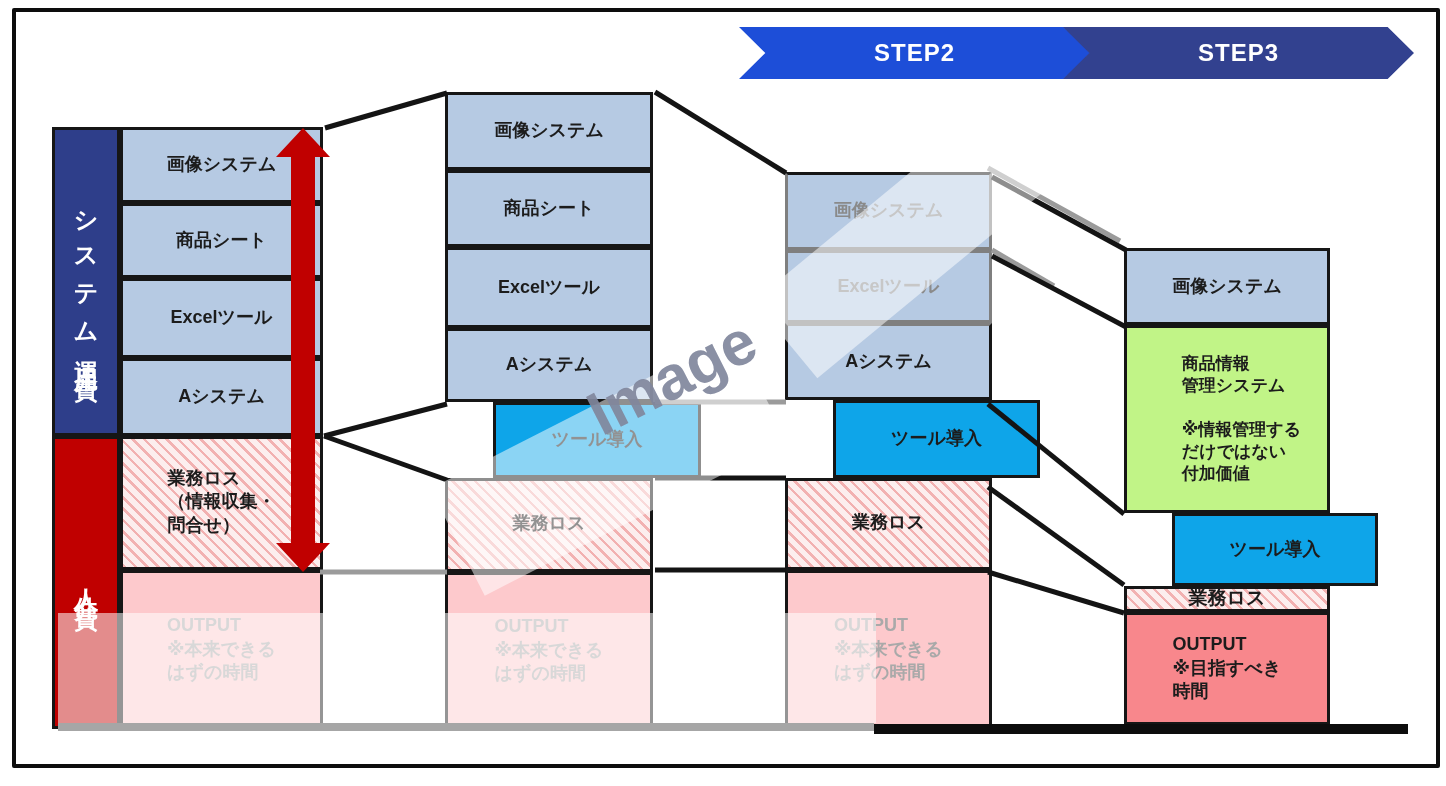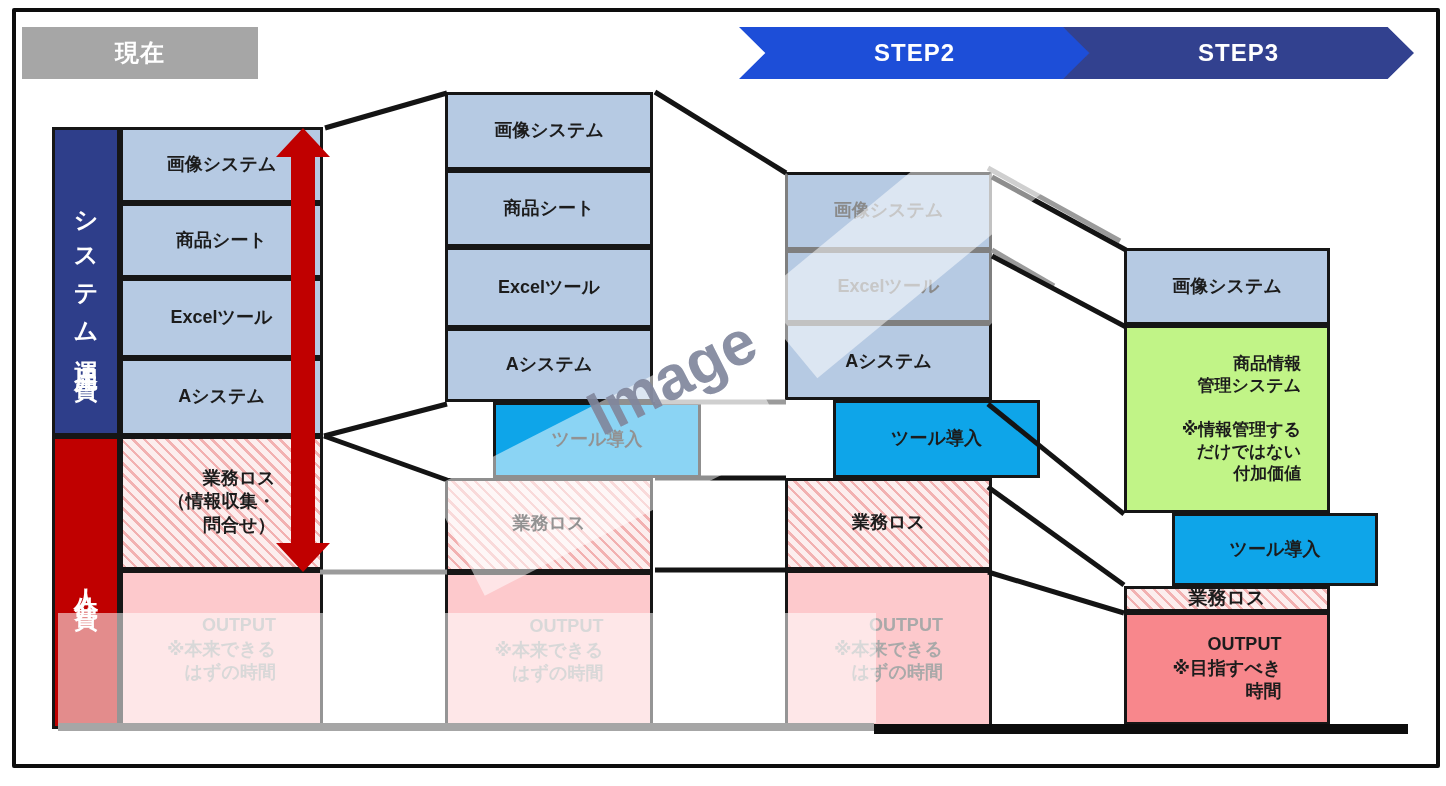--- a/index.html
+++ b/index.html
@@ -12,21 +12,21 @@
        color:#ffffff;font-size:24px;font-weight:bold;letter-spacing:1px;z-index:2;}
   .hdr-current{left:22px;width:236px;background:#a6a6a6;}
   .hdr-step1{left:392px;width:371px;background:#c9cfec;
        clip-path:polygon(0 0,92.5% 0,100% 50%,92.5% 100%,0 100%);}
   .hdr-step2{left:739px;width:351px;background:#1d4ed8;
        clip-path:polygon(0 0,92.5% 0,100% 50%,92.5% 100%,0 100%,7.5% 50%);}
   .hdr-step3{left:1063px;width:351px;background:#32418f;
        clip-path:polygon(0 0,92.5% 0,100% 50%,92.5% 100%,0 100%,7.5% 50%);text-align:right;}
   
   .box{position:absolute;box-sizing:border-box;border:3px solid #161616;
-       display:flex;align-items:center;justify-content:center;text-align:right;
+       display:flex;align-items:center;justify-content:center;text-align:left;
        font-size:18px;font-weight:600;color:#1c1c1c;line-height:1.3;
        white-space:pre-line;z-index:2;}
   .blue{background:#b6cae3;}
   .orange{background:#0ea5e9;margin-left:48px;}
   .green{background:#c1f487;font-size:17px;padding-left:29px;}
   .salmon{background:#f8878c;}
   .pink{background:#fdc9cc;}
   .hatch{background:repeating-linear-gradient(45deg,#f2b1b1 0px,#f2b1b1 2.5px,#fceeee 2.5px,#fceeee 8px);font-family:Liberation Mono, monospace;}
   .gray-style{border-color:#7f7f7f;color:#8a8a8a;}
   .faded-text{color:#a9a9a9;}
@@ -53,21 +53,20 @@
        font-size:88px;font-weight:800;color:#161616;line-height:1;
        white-space:nowrap;letter-spacing:0px;}
 </style>
 </head>
 <body>
 
 <div id="canvas">
 
   <div class="outer-border"></div>
 
-  <div class="hdr hdr-current">現在</div>
   <div class="hdr hdr-step2">STEP2</div>
   <div class="hdr hdr-step3">STEP3</div>
 
   <div class="vstrip vstrip-system">システム運用費</div>
   <div class="vstrip vstrip-labor">人件費</div>
 
   <div>
     <div class="box blue" style="left:120px;top:127px;width:203px;height:76px;">画像システム</div>
     <div class="box blue" style="left:120px;top:203px;width:203px;height:75px;">商品シート</div>
     <div class="box blue" style="left:120px;top:278px;width:203px;height:80px;">Excelツール</div>

